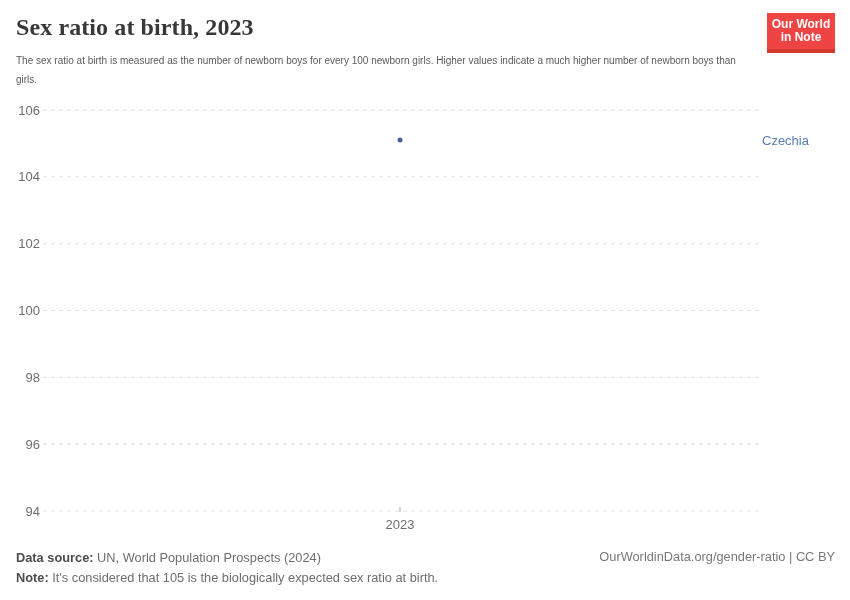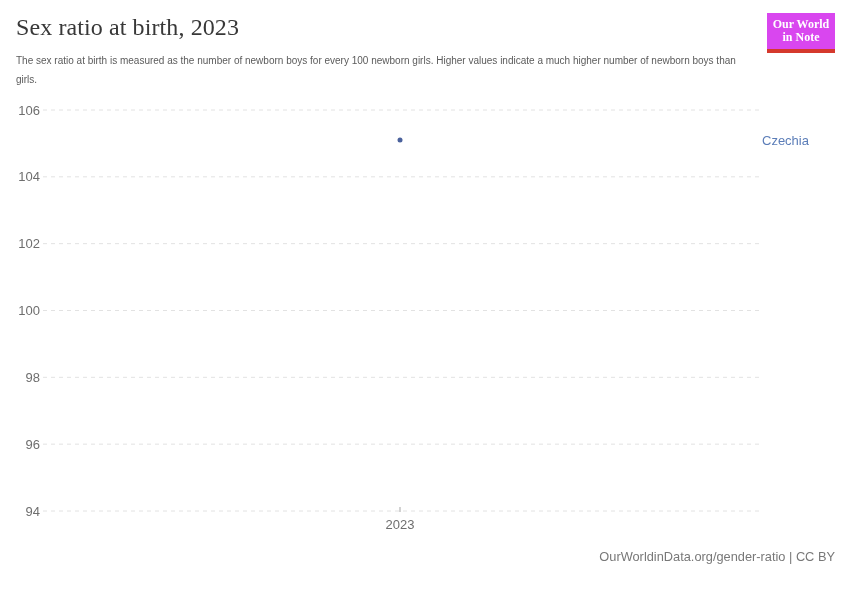--- a/index.html
+++ b/index.html
@@ -10,40 +10,39 @@
     position: relative;
     overflow: hidden;
     color: #3a3a3a;
   }
   .page { position: absolute; inset: 0; width: 850px; height: 600px; background: #fff; }
 
   
   .chart-title {
     position: absolute; left: 16px; top: 14px;
     font-family: "Liberation Serif", "DejaVu Serif", serif;
-    font-weight: 400; font-size: 24px; letter-spacing: 0.1px;
+    font-weight: 700; font-size: 24px; letter-spacing: 0.1px;
     color: #383838;
   }
   .chart-subtitle {
     position: absolute; left: 16px; top: 52px;
     width: 724px;
     font-size: 10px; line-height: 18.5px;
     color: #5b5b5b;
   }
 
   
   .owid-logo {
     position: absolute; top: 13px; right: 15px;
     width: 68px; height: 40px;
-    background: #d946ef;
+    background: #ef4444;
     border-bottom: 4px solid #d5392d;
     display: flex; flex-direction: column;
     align-items: center; justify-content: center;
     cursor: pointer;
-    font-family: Liberation Serif, serif;
   }
   .owid-logo span {
     color: #ffffff; font-weight: 700; font-size: 12px; line-height: 13.5px;
     white-space: nowrap;
   }
 
   
   .chart-svg { position: absolute; left: 0; top: 95px; }
   .ytick-label, .xtick-label {
     font-family: "Liberation Sans", "DejaVu Sans", sans-serif;
@@ -92,17 +91,19 @@
       <text x="40" y="86.33333333333333" text-anchor="end" class="ytick-label" fill="#6e6e6e">104</text>
       <line x1="43" y1="15" x2="760" y2="15" stroke="#e2e2e2" stroke-width="1" stroke-dasharray="4,4"></line>
       <text x="40" y="19.5" text-anchor="end" class="ytick-label" fill="#6e6e6e">106</text>
       <line x1="400" y1="412" x2="400" y2="417" stroke="#a5a5a5" stroke-width="1"></line>
       <text x="400" y="434" text-anchor="middle" class="xtick-label" fill="#6e6e6e">2023</text>
       <circle cx="400" cy="45.07500000000019" r="2.5" fill="#4a619c"></circle>
       <text x="762" y="49.57500000000019" text-anchor="start" class="entity-label" fill="#5b7db8">Czechia</text>
     </svg>
 
   <div class="footer">
+    <div class="footer-line"><span class="footer-label">Data source:</span><span> UN, World Population Prospects (2024)</span></div>
+    <div class="footer-line"><span class="footer-label">Note:</span><span> It's considered that 105 is the biologically expected sex ratio at birth.</span></div>
   </div>
 
   <div class="footer-right">OurWorldinData.org/gender-ratio | CC BY</div>
 
 </div>
 
 </body></html>

